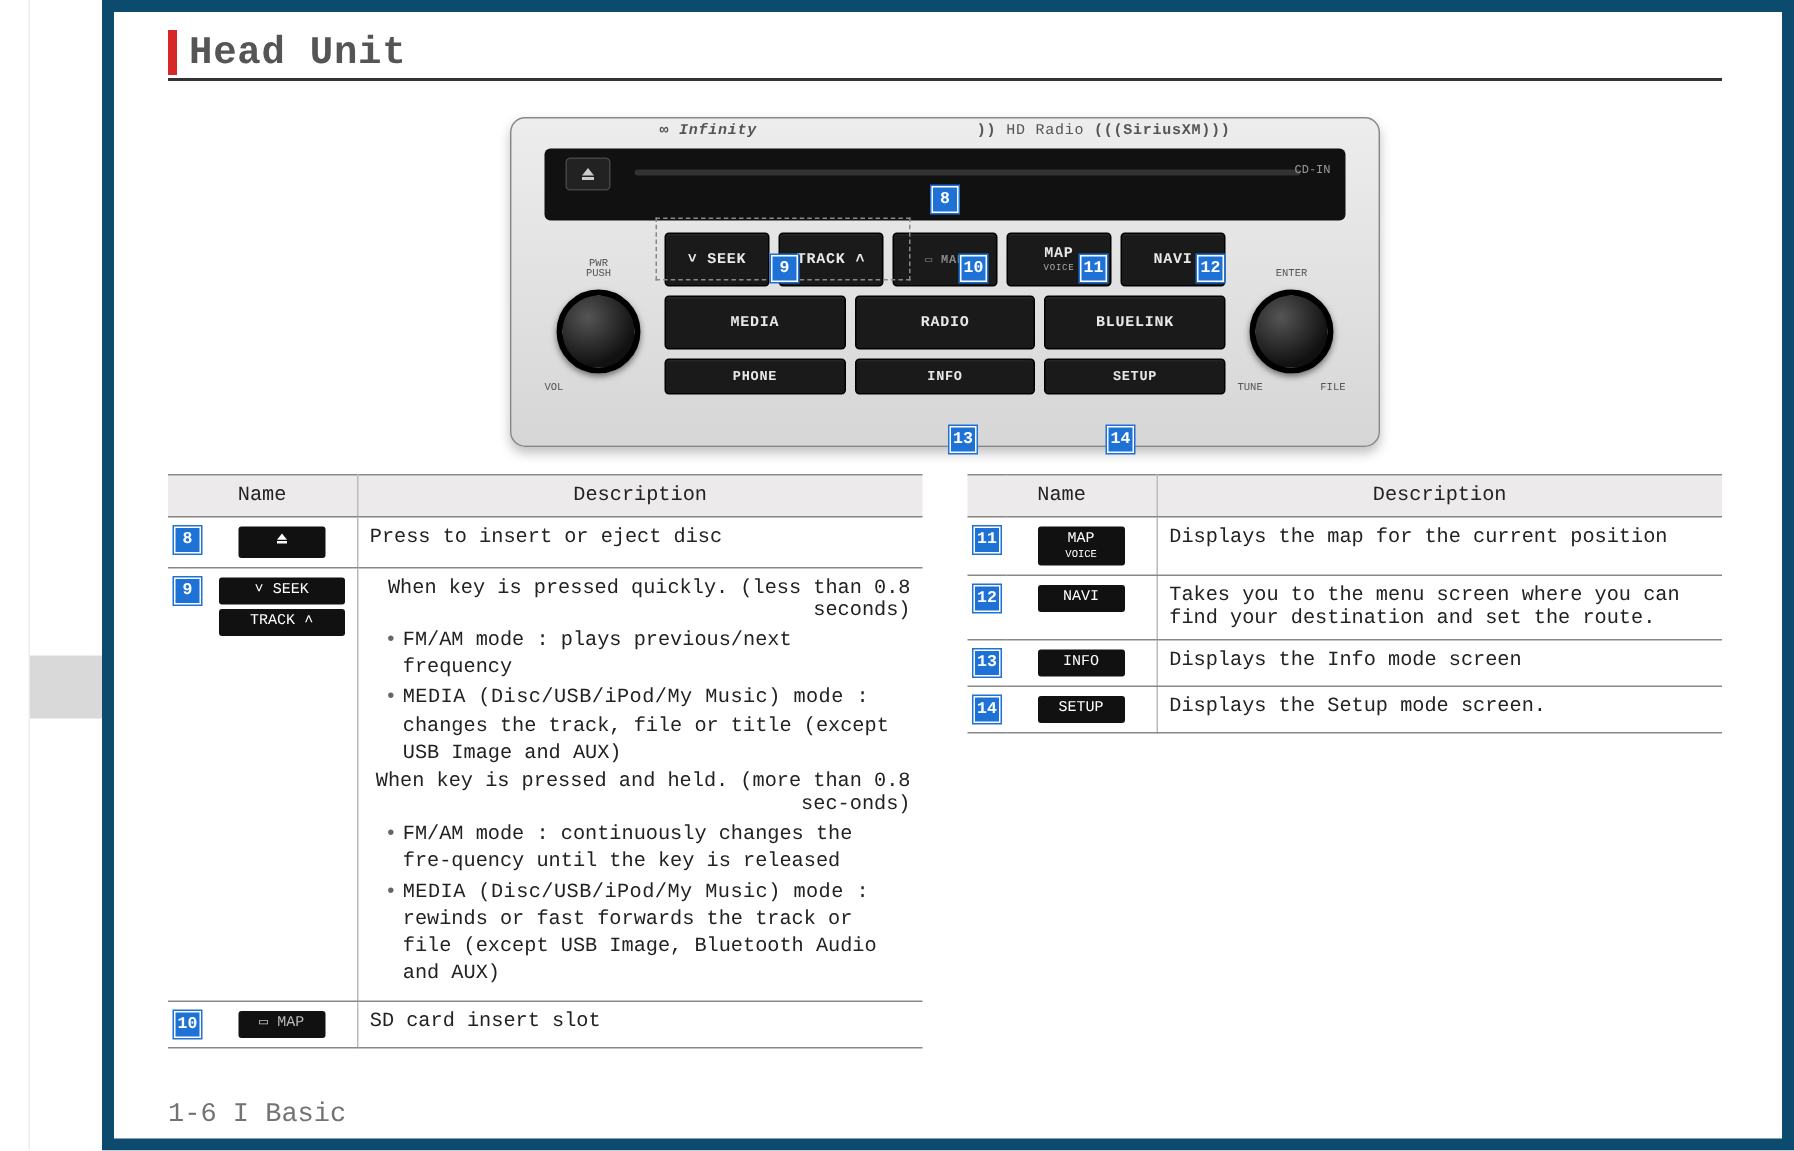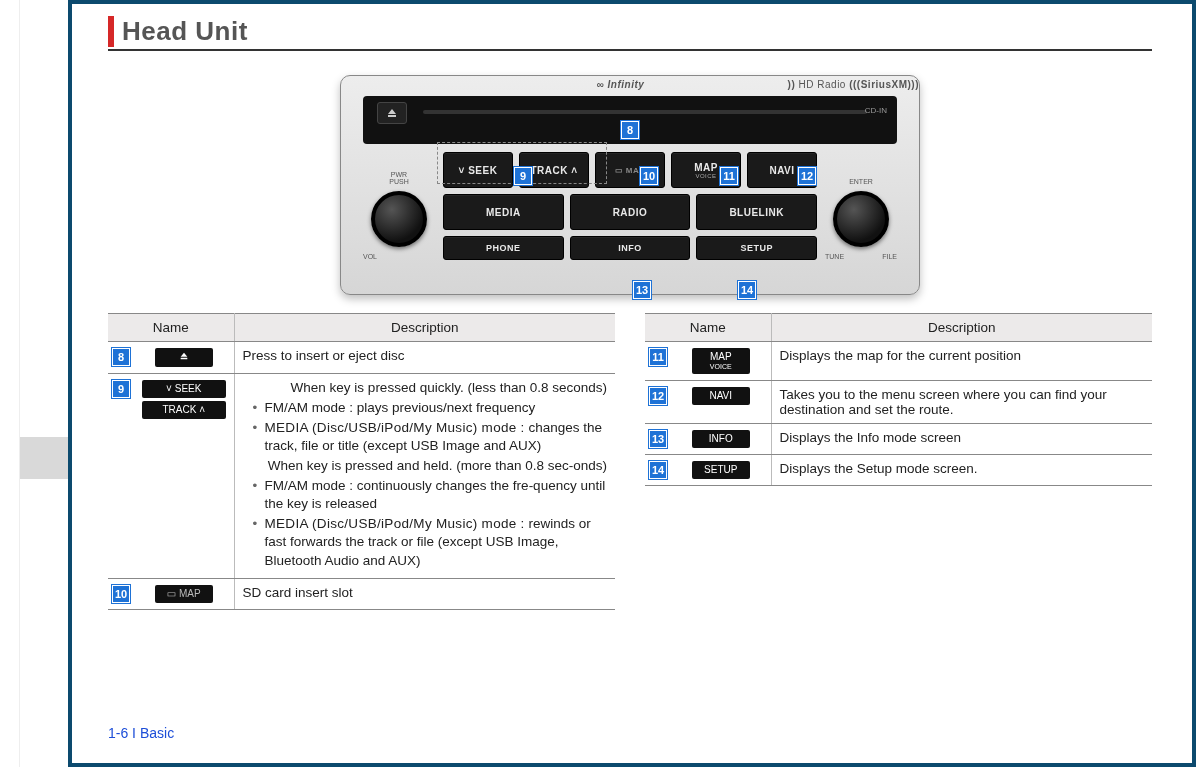--- a/index.html
+++ b/index.html
@@ -1,29 +1,29 @@
 <!DOCTYPE html>
 <html><head>
 <meta charset="utf-8">
 <style>
   * { box-sizing: border-box; margin: 0; padding: 0; }
   html, body { width: 1196px; height: 767px; font-family: Arial, Helvetica, sans-serif; background: #fff; }
   .page-outer { display:flex; }
   .left-strip { width:20px; height:767px; background:#fff; border-right:1px solid #eee; }
   .sidebar-tab { width:48px; height:767px; background:#fff; position:relative; }
   .sidebar-tab::before{content:"";position:absolute;left:0;top:437px;width:48px;height:42px;background:#d9d9d9;}
-  .main { flex:1; padding:0 40px 0 36px; position:relative; border:4px solid #0c4a6e;}
+  .main { flex:1; padding:0 40px 0 36px; position:relative; border:8px solid #0c4a6e;font-family:Liberation Mono, monospace;}
   .title-row { margin-top:12px; border-bottom:2px solid #333; padding-bottom:2px;}
   .title-row .inner{ border-left:6px solid #d62828; padding-left:8px;}
   h1 { font-size:26px; color:#555; font-weight:bold; letter-spacing:.5px;}
   .figure { margin:24px auto 18px auto; width:580px; position:relative;}
   .head-unit { width:580px; height:220px; background:linear-gradient(#ededed,#d6d6d6);
                border:1px solid #888; border-radius:10px; box-shadow:0 4px 8px rgba(0,0,0,.25);
                position:relative;}
-  .top-bar { height:20px; text-align:right; font-size:10px; color:#555; padding-top:3px; letter-spacing:.5px;}
+  .top-bar { height:20px; text-align:center; font-size:10px; color:#555; padding-top:3px; letter-spacing:.5px;}
   .top-bar .brand{font-weight:bold;font-style:italic;}
   .cd-slot-row{height:48px; background:#111; margin:0 22px; border-radius:4px; position:relative;}
   .cd-slot{position:absolute;left:60px;right:30px;top:14px;height:4px;background:#333;border-radius:2px;}
   .eject-btn{position:absolute;left:14px;top:6px;width:30px;height:22px;background:#222;border:1px solid #444;border-radius:3px;display:flex;align-items:center;justify-content:center;}
   .eject-btn svg{width:12px;height:12px;fill:#ccc;}
   .cdin{position:absolute;right:10px;top:10px;font-size:8px;color:#999;}
   .button-grid{margin:8px 22px 0 22px; display:flex; gap:8px;}
   .knob-col{width:72px;display:flex;flex-direction:column;align-items:center;justify-content:flex-end;gap:6px;}
   .center-col{flex:1;display:flex;flex-direction:column;gap:6px;}
   .btn-row{display:flex;gap:6px;}
@@ -51,21 +51,21 @@
   .num .callout{position:static;margin:auto;}
   .key-chip{display:inline-block;background:#111;color:#fff;font-size:10px;
             padding:3px 10px;border-radius:2px;line-height:1.2;text-align:center;min-width:58px;}
   .key-chip.stack{display:block;margin-bottom:3px;}
   .key-chip .sub{font-size:7px;display:block;}
   .desc p{margin-bottom:4px;text-align:right;}
   .desc ul{list-style:none;padding-left:10px;}
   .desc li{position:relative;padding-left:12px;margin-bottom:2px;line-height:1.35;}
   .desc li::before{content:"•";position:absolute;left:0;top:0;color:#666;}
   .stretched{letter-spacing:.3px;transform:scaleX(1.02);}
-  .footer { position:absolute; left:36px; bottom:22px; font-size:14px; color:#1d4ed8;}
+  .footer { position:absolute; left:36px; bottom:6px; font-size:18px; color:#737373;}
 </style>
 </head>
 <body>
 
 <div class="page-outer">
   <div class="left-strip"></div>
   <div class="sidebar-tab"></div>
   <div class="main">
 
     <div class="title-row">

